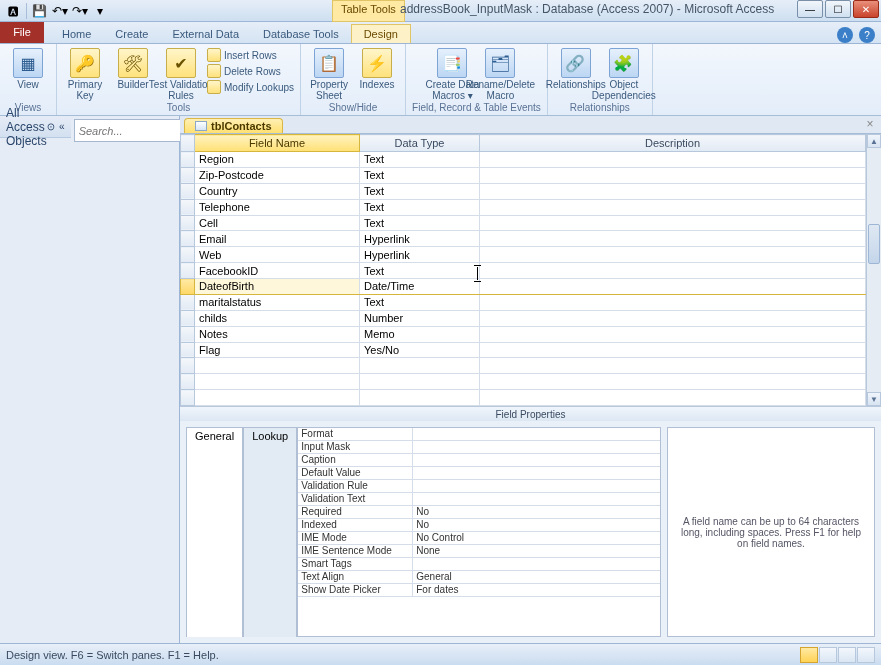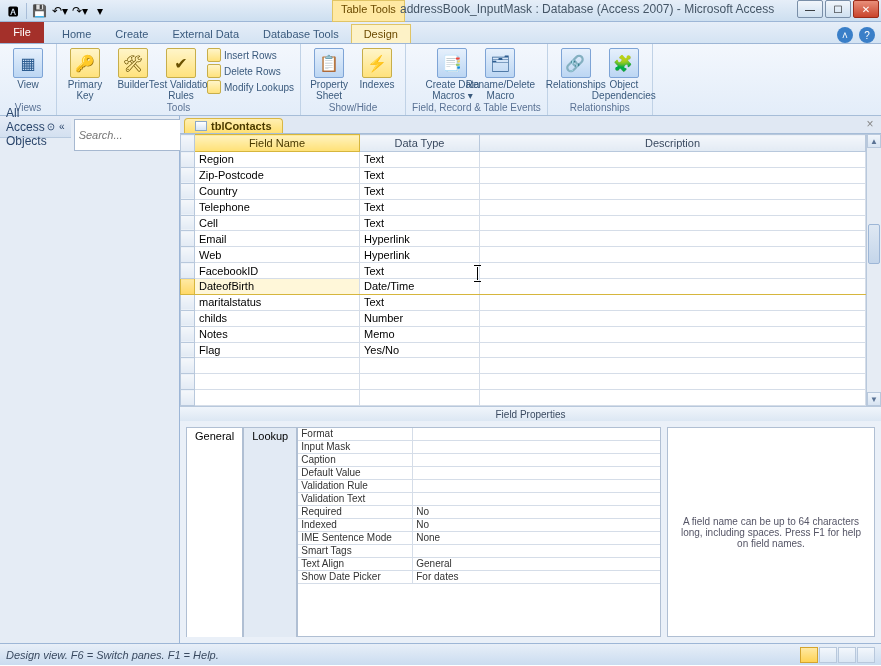--- a/index.html
+++ b/index.html
@@ -39,21 +39,21 @@
 
 
 .workarea { display: flex; height: 527px; }
 
 
 .navpane { width: 180px; background: #e5ecf5; border-right: 1px solid #9db6d6; display: flex; flex-direction: row; }
 .navhead { display: flex; align-items: center; height: 22px; padding: 0 6px; background: linear-gradient(#e6ecf6,#d3e0f0); border-bottom: 1px solid #b8cadf; }
 .navhead .t { flex: 1; font-size: 12px; color: #2a456b; font-weight: 500; }
 .navhead .chev { font-size: 10px; color: #2a456b; }
 .searchrow { display: flex; padding: 3px; gap: 2px; }
-.searchrow input { flex: 1; height: 32px; border: 1px solid #a6b8d0; background: #fff; font-size: 11px; font-style: italic; color: #888; padding: 0 4px; }
+.searchrow input { flex: 1; height: 23px; border: 1px solid #a6b8d0; background: #fff; font-size: 11px; font-style: italic; color: #888; padding: 0 4px; }
 .searchrow .go { width: 18px; height: 18px; background: linear-gradient(#fde9a8,#fac84d); border: 1px solid #d4a42e; display: flex; align-items: center; justify-content: center; font-size: 10px; color: #5a3e00; }
 .navgrp { background: linear-gradient(#dfe7f2,#cfdced); border-top: 1px solid #c3d2e4; border-bottom: 1px solid #c3d2e4; padding: 2px 6px; display: flex; align-items: center; border-radius: 6px; }
 .navgrp .t { flex: 1; font-size: 11px; font-weight: 600; color: #2a456b; }
 .navgrp .ex { font-size: 9px; color: #2a456b; }
 .navitem { display: flex; align-items: center; gap: 6px; padding: 3px 8px; font-size: 11px; color: #2a3f58; }
 .navitem .ic { width: 14px; height: 12px; background: linear-gradient(#fff,#e0eaf5); border: 1px solid #8ca8c8; border-radius: 1px; }
 
 
 .main { flex: 1; display: flex; flex-direction: column; background: #eaf0f8; }
 .doctabs { height: 18px; display: flex; align-items: flex-end; padding-left: 4px; background: #e0e8f3; border-bottom: 1px solid #a6bdd8; position: relative; }
@@ -85,21 +85,21 @@
 .proptabs { display: flex; }
 .proptab { border: 1px solid #b0bfd3; border-bottom: none; padding: 2px 8px; font-size: 11px; background: #fff; }
 .proptab.off { background: #e2eaf4; }
 .proptable { border: 1px solid #b0bfd3; background: #fff; flex: 1; }
 .proprow { display: flex; height: 13px; font-size: 10px; }
 .proprow .pn { width: 115px; border-right: 1px solid #d5dde8; border-bottom: 1px solid #d5dde8; padding: 0 3px; color: #333; }
 .proprow .pv { flex: 1; border-bottom: 1px solid #d5dde8; padding: 0 3px; color: #333; }
 .fprops-right { width: 208px; border: 1px solid #b0bfd3; background: #fff; display: flex; align-items: center; justify-content: center; padding: 8px; font-size: 10px; color: #556; text-align: center; }
 
 
-.statusbar { height: 22px; background: linear-gradient(#e8eff8,#cadcf0); border-top: 1px solid #9db6d6; display: flex; align-items: center; padding: 0 6px; font-size: 11px; color: #3a4a60; font-style: italic; }
+.statusbar { height: 22px; background: linear-gradient(#e8eff8,#cadcf0); border-top: 1px solid #9db6d6; display: flex; align-items: center; padding: 0 6px; font-size: 11px; color: #3a4a60; }
 .statusbar .spacer { flex: 1; }
 .viewbtns { display: flex; gap: 1px; }
 .viewbtn { width: 18px; height: 16px; border: 1px solid #b8c8dc; background: linear-gradient(#f3f7fc,#dae6f3); }
 .viewbtn.active { background: linear-gradient(#ffe9a3,#ffd354); border-color: #d4a42e; }
 
 th.fn-col { width: 165px; }
 th.dt-col { width: 120px; }
 </style>
 </head>
 <body>
@@ -396,20 +396,24 @@
             </div>
             <div class="proprow">
               <div class="pn">Required</div>
               <div class="pv">No</div>
             </div>
             <div class="proprow">
               <div class="pn">Indexed</div>
               <div class="pv">No</div>
             </div>
             <div class="proprow">
+              <div class="pn">IME Mode</div>
+              <div class="pv">No Control</div>
+            </div>
+            <div class="proprow">
               <div class="pn">IME Sentence Mode</div>
               <div class="pv">None</div>
             </div>
             <div class="proprow">
               <div class="pn">Smart Tags</div>
               <div class="pv"></div>
             </div>
             <div class="proprow">
               <div class="pn">Text Align</div>
               <div class="pv">General</div>

